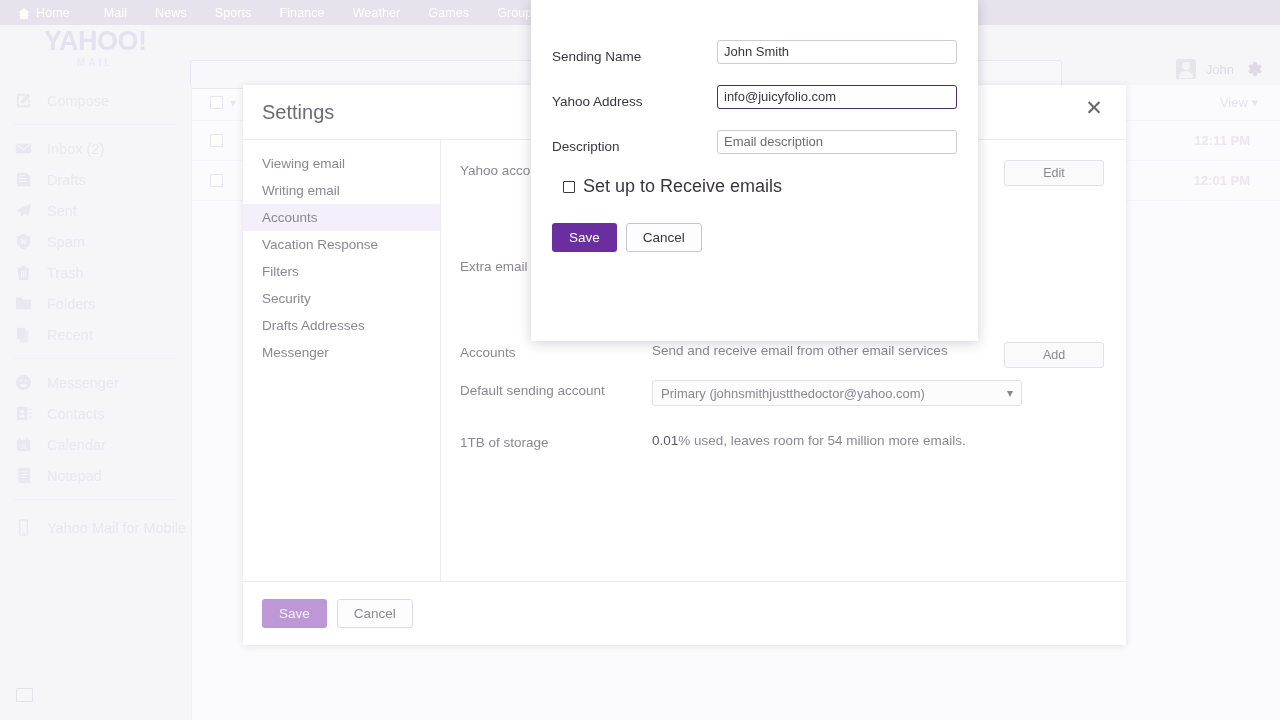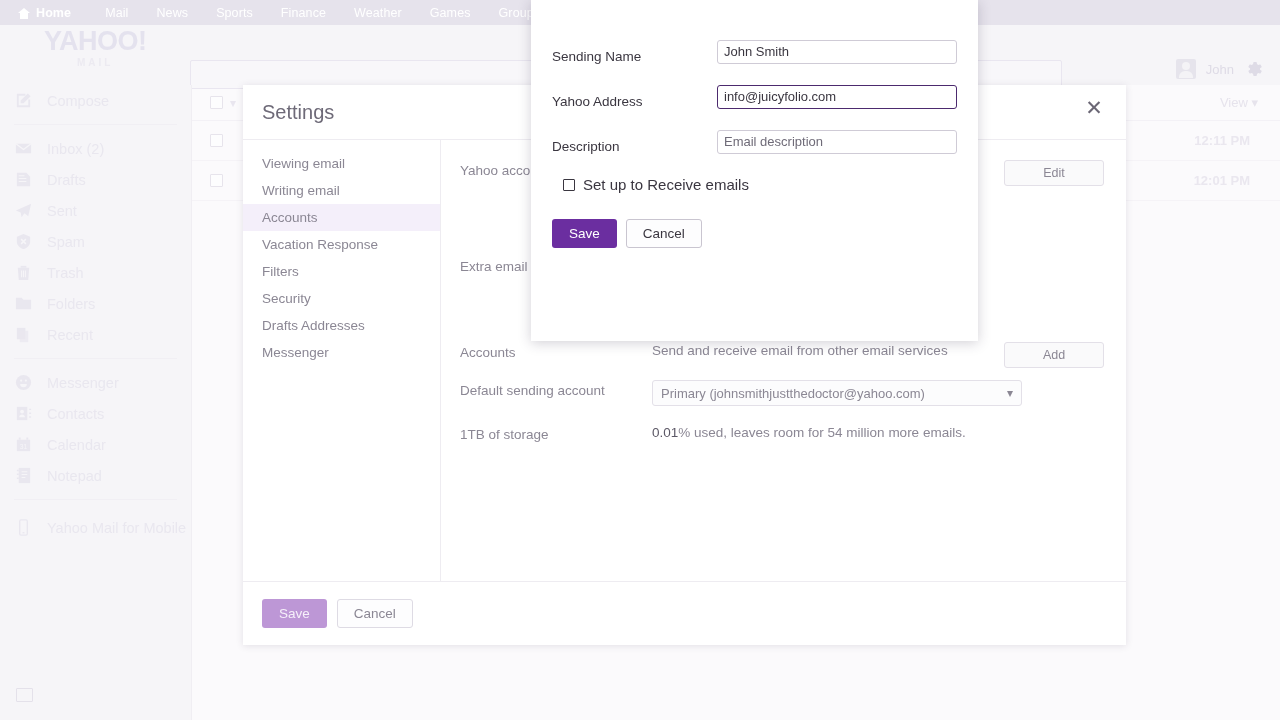--- a/index.html
+++ b/index.html
@@ -26,21 +26,21 @@
     padding-left: 18px;
     z-index: 5;
   }
   .topnav-item {
     font-size: 12.5px;
     color: #ffffff;
     margin-right: 28px;
     white-space: nowrap;
     letter-spacing: .1px;
   }
-  .topnav-item.home { display: flex; align-items: center; gap: 6px; margin-right: 34px; font-weight: bold; }
+  .topnav-item.home { display: flex; align-items: center; gap: 6px; margin-right: 34px; }
   .home-icon { display: inline-block; width: 12px; height: 12px; position: relative; }
   .home-icon::before {
     content: ""; position: absolute; left: 0; top: 1px;
     border-left: 6px solid transparent; border-right: 6px solid transparent;
     border-bottom: 5px solid #fff;
   }
   .home-icon::after {
     content: ""; position: absolute; left: 2px; top: 6px;
     width: 8px; height: 6px; background: #fff;
   }
@@ -253,21 +253,21 @@
   .minput.focused { border: 1.6px solid #4c2a6e; }
   .minput.ph { color: #6f6b78; }
   .mcheck-row {
     display: flex; align-items: center; gap: 8px;
     padding-left: 32px; margin-top: 22px; margin-bottom: 26px;
   }
   .mcheck {
     width: 12px; height: 12px; border: 1.4px solid #3a3640; background: #fff;
     border-radius: 1px;
   }
-  .mcheck-label { font-size: 15px; color: #3a3640; }
+  .mcheck-label { font-size: 18px; color: #3a3640; }
   .mbtns { display: flex; gap: 9px; padding-left: 21px; }
   .btn-save-solid { background: #6b2ea0; color: #ffffff; min-width: 62px; }
   .btn-cancel-modal { background: #fdfdfe; border-color: #c9c5d0; color: #3a3640; min-width: 62px; }
 </style>
 </head>
 <body>
 
 <div id="root">
 
   <div class="topnav">
@@ -510,21 +510,21 @@
             <div style="text-align:right">ccount.</div>
           </div>
         </div>
 
         <div class="srow">
           <div class="srow-label">Accounts</div>
           <div class="srow-val">Send and receive email from other email services</div>
           <div class="side-btn">Add</div>
         </div>
 
-        <div class="srow" style="margin-bottom:18px">
+        <div class="srow" style="margin-bottom:26px">
           <div class="srow-label">Default sending account</div>
           <div class="select-ctl">
             <span>Primary (johnsmithjustthedoctor@yahoo.com)</span>
             <span class="chev">▾</span>
           </div>
         </div>
 
         <div class="srow">
           <div class="srow-label">1TB of storage</div>
           <div class="srow-val" style="max-width:420px"><b>0.01</b><span>% used, leaves room for 54 million more emails.</span></div>

